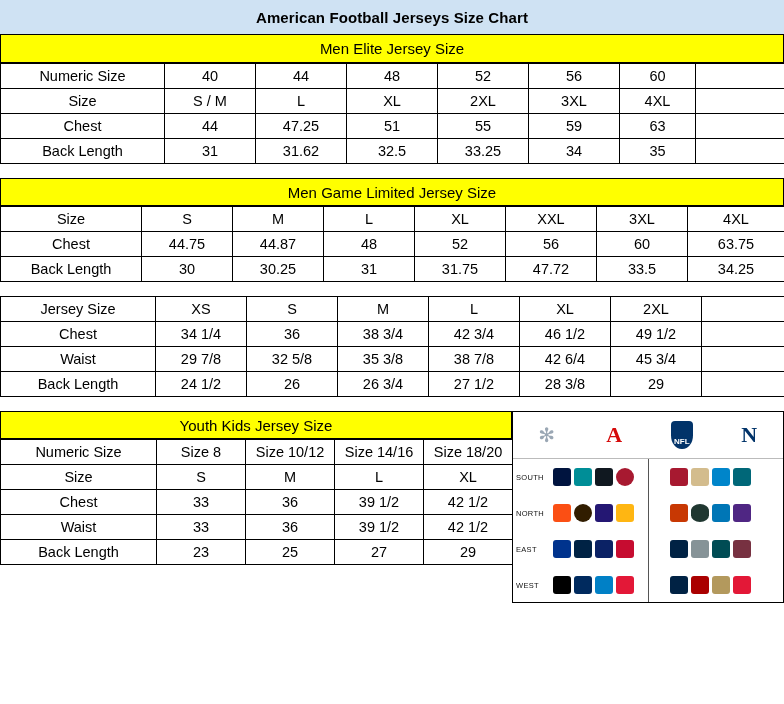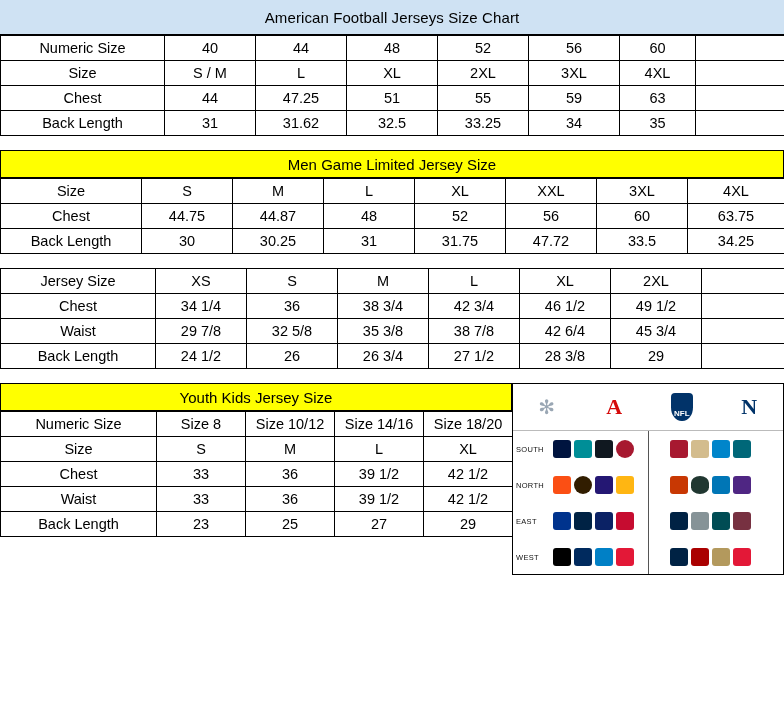--- a/index.html
+++ b/index.html
@@ -23,21 +23,21 @@
   .title-bar {
     height: 34px;
     background: #cfe2f3;
     display: flex;
     align-items: center;
     justify-content: center;
     border-bottom: 1px solid #000;
   }
   .title-bar .title {
     font-size: 15px;
-    font-weight: normal;
+    font-weight: bold;
     letter-spacing: 0.1px;
   }
   .section {
     margin: 0;
   }
   .band {
     background: #ffff00;
     border: 1px solid #000;
     border-top: none;
     height: 28px;
@@ -182,20 +182,23 @@
 </head>
 <body>
 
 <div id="page">
 
   <div class="title-bar">
     <span class="title">American Football Jerseys Size Chart</span>
   </div>
 
   <div class="section">
+    <div class="band">
+      <span>Men Elite Jersey Size</span>
+    </div>
     <table class="grid">
       <colgroup>
         <col style="width:164px">
           <col style="width:91px">
           <col style="width:91px">
           <col style="width:91px">
         <col style="width:91px">
           <col style="width:91px">
           <col style="width:76px">
           <col style="width:89px">

